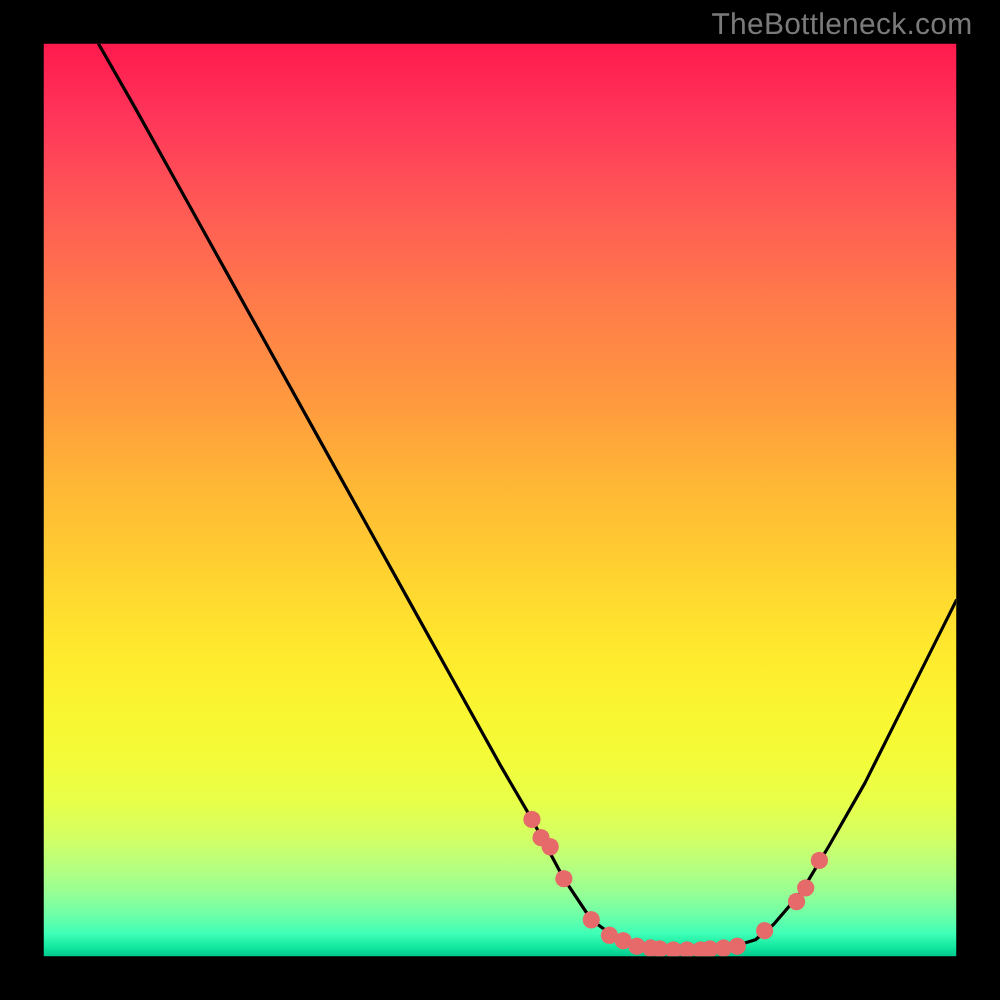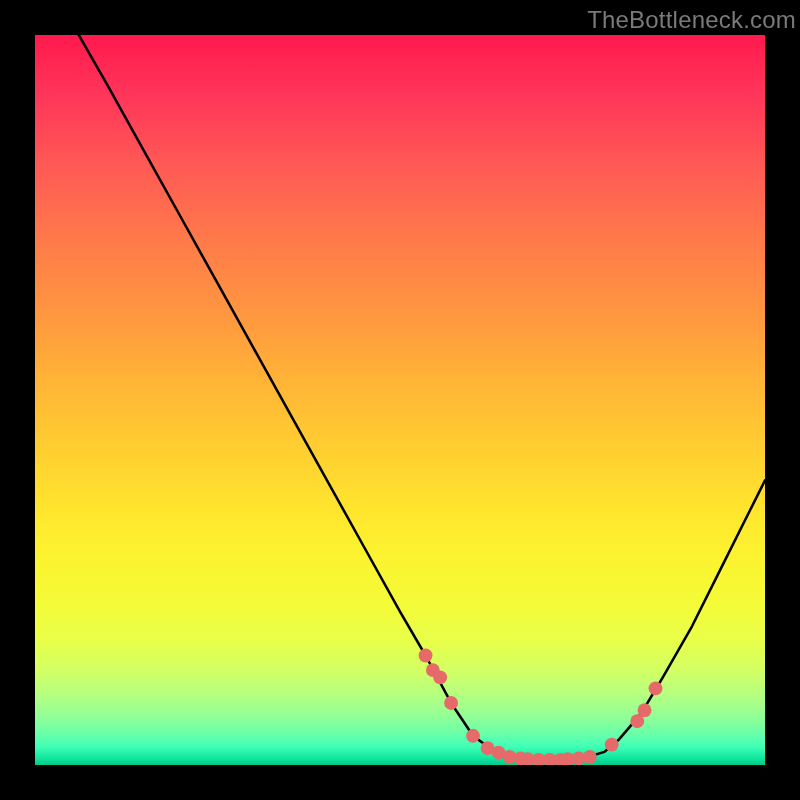--- a/index.html
+++ b/index.html
@@ -49,21 +49,21 @@
       #00c98c 100%
     );
   }
   .curve {
     position: absolute;
     inset: 0;
   }
   .watermark {
     position: absolute;
     top: 6px;
-    right: 4px;
+    right: 22px;
     color: #7a7a7a;
     font-size: 24px;
     font-weight: 500;
     letter-spacing: 0.2px;
     user-select: none;
   }
 </style>
 </head>
 <body>
 

